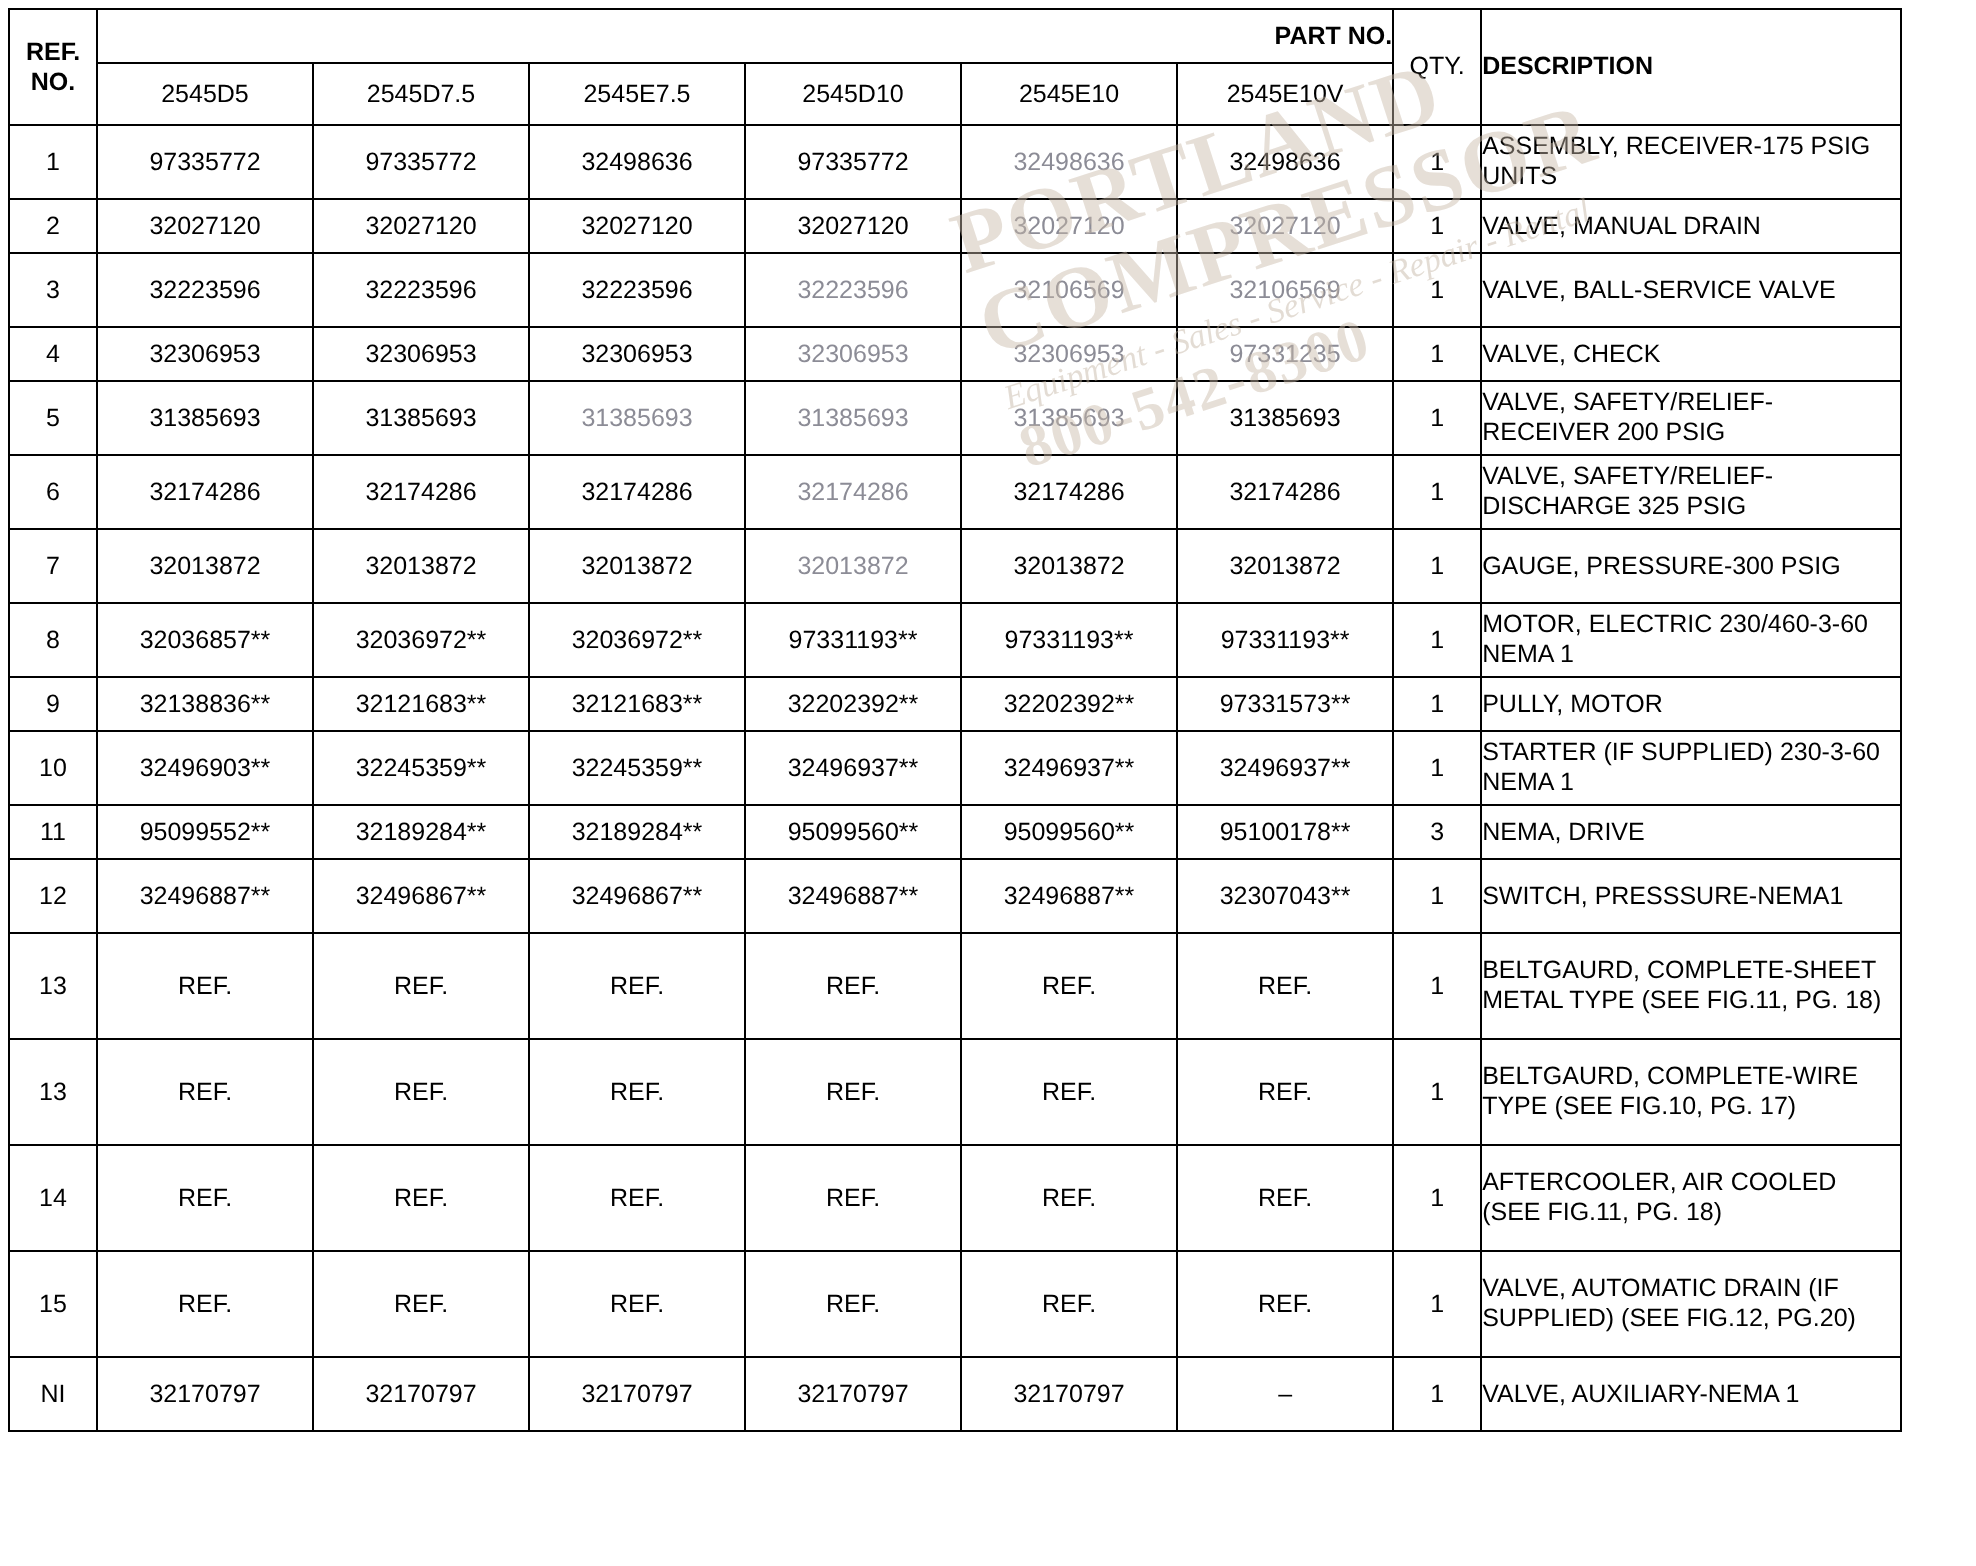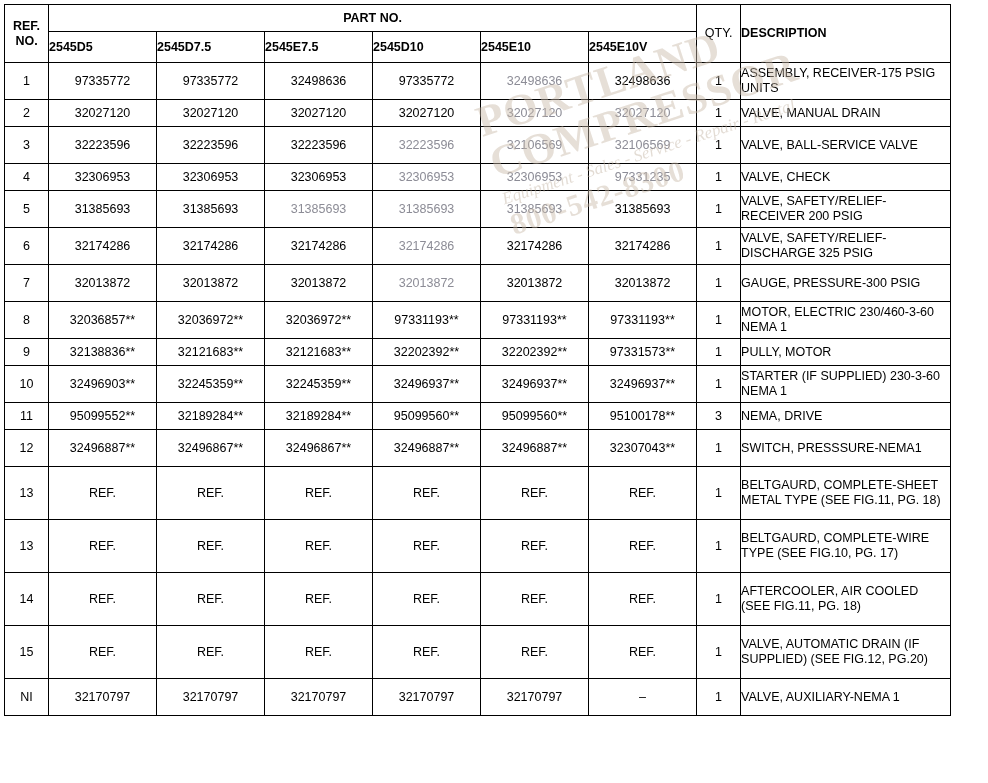--- a/index.html
+++ b/index.html
@@ -35,40 +35,40 @@
   }
   
   .hdr-ref {
     text-align: center;
     font-weight: bold;
     font-size: 14px;
     width: 44px;
     line-height: 1.15;
   }
   .hdr-partno {
-    text-align: center;
+    text-align: right;
     font-weight: bold;
     font-size: 15px;
     height: 26px;
   }
   .hdr-qty {
     text-align: center;
     font-weight: normal;
     font-size: 14px;
     width: 44px;
   }
   .hdr-desc {
     text-align: left;
     font-weight: bold;
     font-size: 15px;
     width: 210px;
   }
   .hdr-model {
-    text-align: left;
-    font-weight: bold;
+    text-align: center;
+    font-weight: normal;
     font-size: 13.5px;
     height: 30px;
   }
   td.ref {
     text-align: center;
     font-size: 13px;
   }
   td.part {
     text-align: center;
     font-size: 13px;

